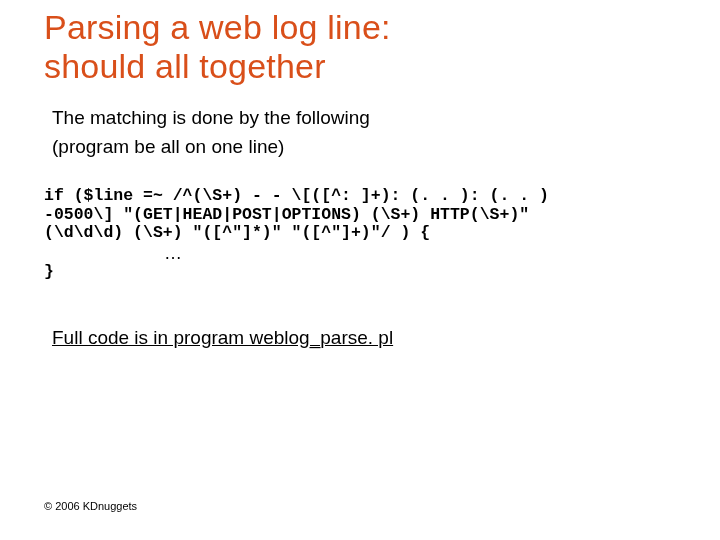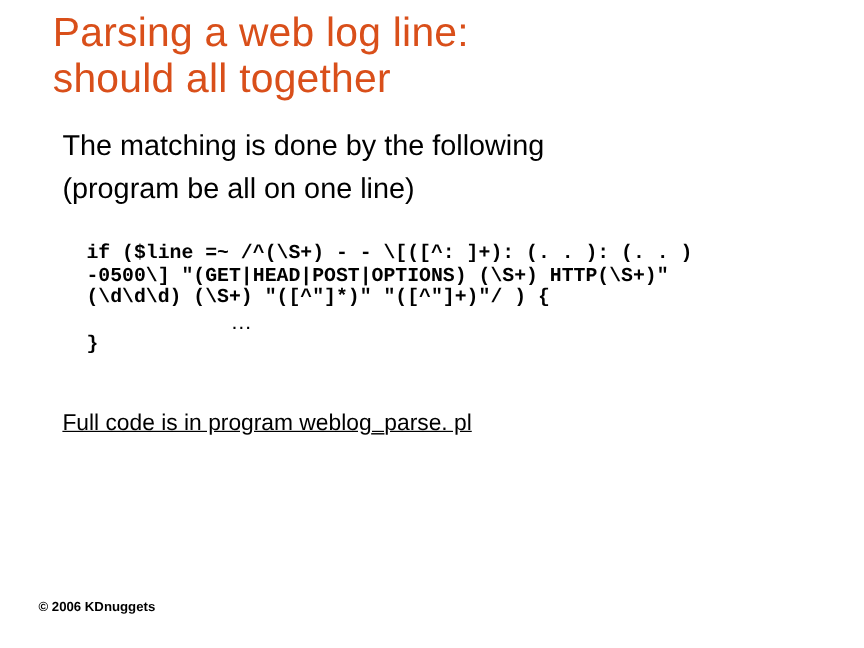--- a/index.html
+++ b/index.html
@@ -1,25 +1,25 @@
 <!DOCTYPE html>
 <html><head>
 <meta charset="utf-8">
 <style>
   * { margin: 0; padding: 0; box-sizing: border-box; }
   html, body { width: 720px; height: 540px; background: #fff; font-family: Verdana, Geneva, sans-serif; color: #000; }
   .slide { width: 720px; height: 540px; position: relative; padding: 0; }
   .title { color: #d94f1a; font-size: 34px; font-weight: 400; line-height: 1.15; padding: 8px 0 0 44px; letter-spacing: 0.2px; }
   .body { padding: 18px 0 0 52px; }
-  .p { font-size: 24px; line-height: 1.5; padding-right: 50px; }
-  .code { font-family: "Courier New", Courier, monospace; font-size: 16.5px; font-weight: bold; line-height: 1.12; white-space: pre; padding: 26px 40px 0 44px; margin-left: 28px; }
+  .p { font-size: 19px; line-height: 1.5; padding-right: 50px; }
+  .code { font-family: "Courier New", Courier, monospace; font-size: 16.5px; font-weight: bold; line-height: 1.12; white-space: pre; padding: 26px 40px 0 44px; }
   .ell { font-family: Verdana, Geneva, sans-serif; font-weight: 400; font-size: 18px; padding-left: 120px; display: block; }
   .closebr { display: block; }
   .full { font-size: 19px; padding: 46px 0 0 52px; text-decoration: underline; }
-  .footer { position: absolute; left: 32px; bottom: 28px; font-size: 11px; font-weight: bold; }
+  .footer { position: absolute; left: 44px; bottom: 28px; font-size: 11px; }
 </style>
 </head>
 <body>
 
 <div class="slide">
   <h1 class="title">
     <span>Parsing a web log line:</span><br>
     <span>should all together</span>
   </h1>
 

